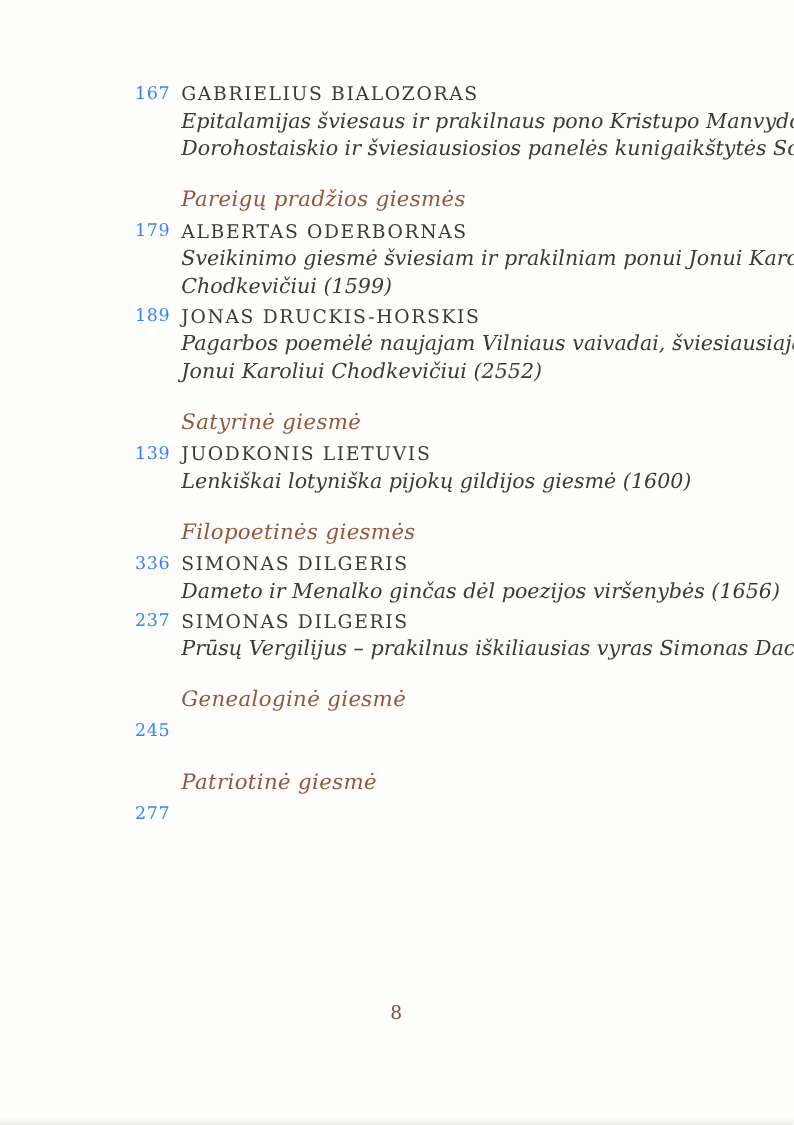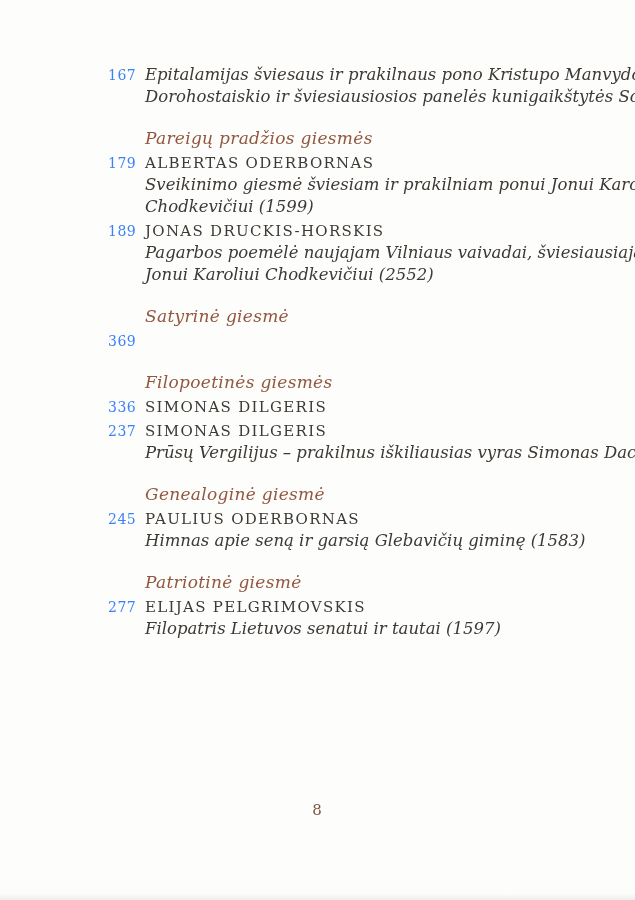--- a/index.html
+++ b/index.html
@@ -86,20 +86,21 @@
 </style>
 </head>
 <body>
 
 <div class="page">
   <div class="content">
 
     <div class="entry">
       <span class="num">167</span>
       <div class="entry-body">
+        <div class="author">GABRIELIUS BIALOZORAS</div>
         <div class="line">Epitalamijas šviesaus ir prakilnaus pono Kristupo Manvydo-</div>
         <div class="line">Dorohostaiskio ir šviesiausiosios panelės kunigaikštytės Sofijos Radvilaitės</div>
       </div>
     </div>
 
     <div class="section-heading">Pareigų pradžios giesmės</div>
 
     <div class="entry">
       <span class="num">179</span>
       <div class="entry-body">
@@ -114,57 +115,54 @@
       <div class="entry-body">
         <div class="author">JONAS DRUCKIS-HORSKIS</div>
         <div class="line">Pagarbos poemėlė naujajam Vilniaus vaivadai, šviesiausiajam ponui</div>
         <div class="line">Jonui Karoliui Chodkevičiui (2552)</div>
       </div>
     </div>
 
     <div class="section-heading">Satyrinė giesmė</div>
 
     <div class="entry">
-      <span class="num">369</span>
+      <span class="num">139</span>
+      <div class="entry-body">
+        <div class="author">JUODKONIS LIETUVIS</div>
+        <div class="line">Lenkiškai lotyniška pijokų gildijos giesmė (1600)</div>
+      </div>
     </div>
 
     <div class="section-heading">Filopoetinės giesmės</div>
 
     <div class="entry">
       <span class="num">336</span>
       <div class="entry-body">
         <div class="author">SIMONAS DILGERIS</div>
+        <div class="line">Dameto ir Menalko ginčas dėl poezijos viršenybės (1656)</div>
       </div>
     </div>
 
     <div class="entry">
       <span class="num">237</span>
       <div class="entry-body">
         <div class="author">SIMONAS DILGERIS</div>
         <div class="line">Prūsų Vergilijus – prakilnus iškiliausias vyras Simonas Dachas (1659)</div>
       </div>
     </div>
 
     <div class="section-heading">Genealoginė giesmė</div>
 
     <div class="entry">
       <span class="num">245</span>
-      <div class="entry-body">
-        <div class="author">PAULIUS ODERBORNAS</div>
-        <div class="line">Himnas apie seną ir garsią Glebavičių giminę (1583)</div>
-      </div>
     </div>
 
     <div class="section-heading">Patriotinė giesmė</div>
 
     <div class="entry">
       <span class="num">277</span>
-      <div class="entry-body">
-        <div class="author">ELIJAS PELGRIMOVSKIS</div>
-        <div class="line">Filopatris Lietuvos senatui ir tautai (1597)</div>
-      </div>
     </div>
 
   </div>
 
   <div class="folio">8</div>
   <div class="scan-edge"></div>
 </div>
 
 </body></html>

